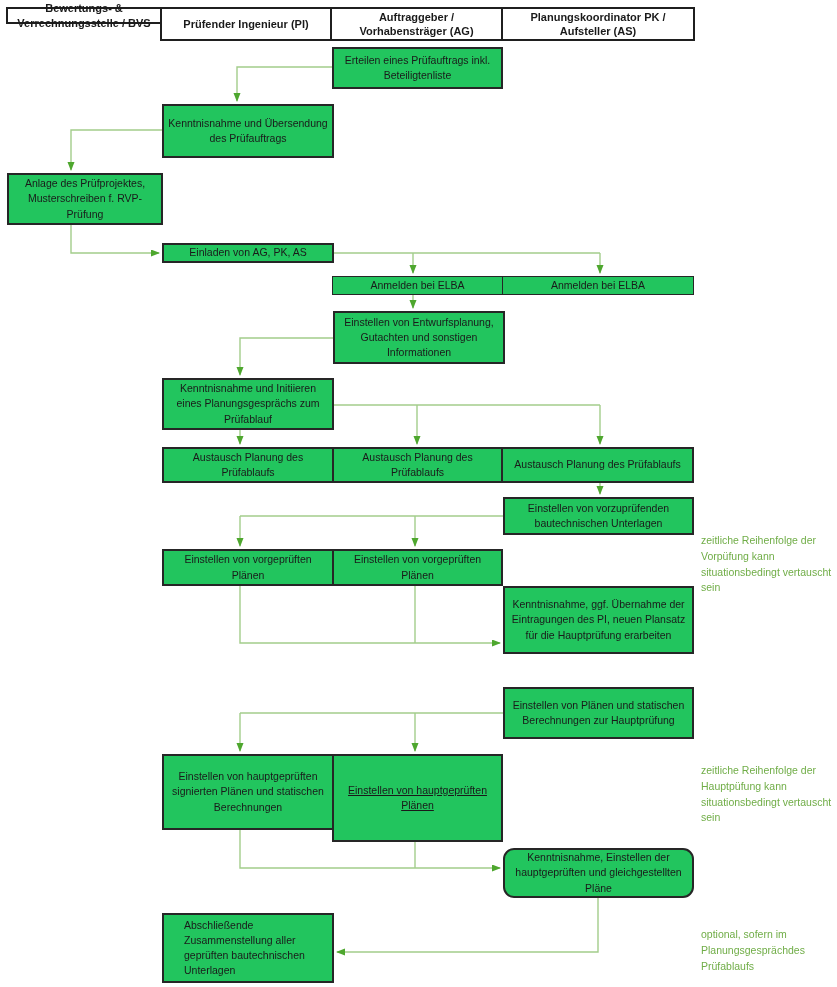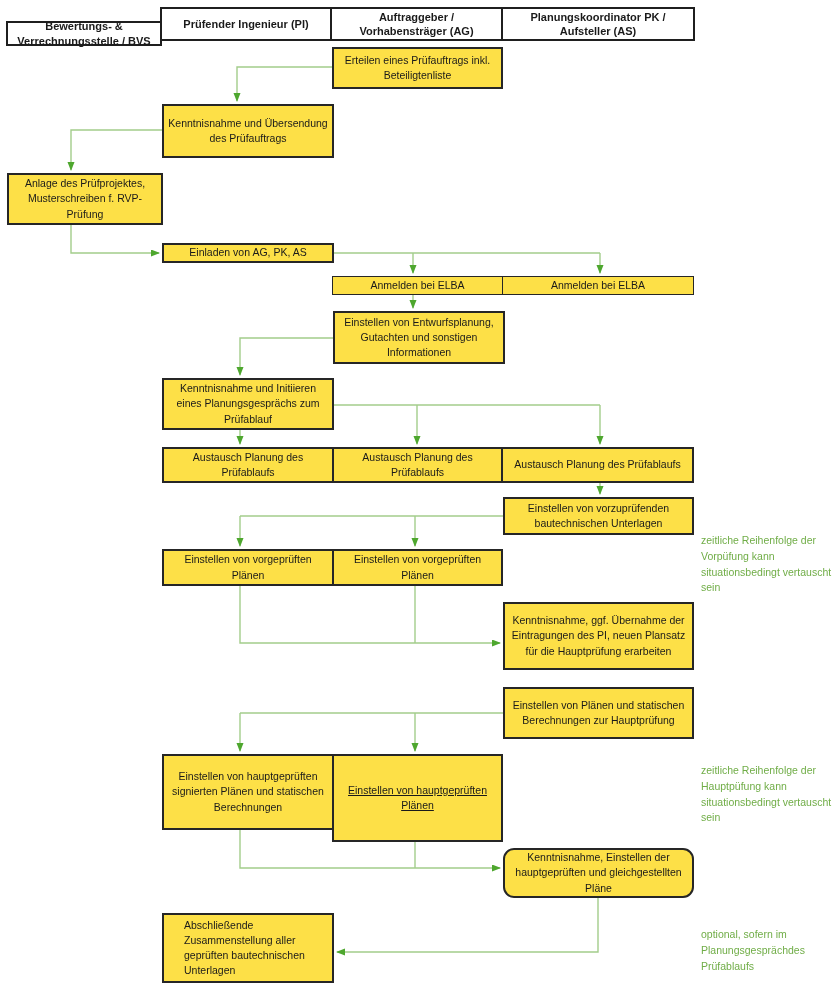--- a/index.html
+++ b/index.html
@@ -8,21 +8,21 @@
     font-family:"Liberation Sans", sans-serif; color:#1a1a1a;
   }
   .hdr {
     position:absolute; box-sizing:border-box; border:2px solid #1f1f1f;
     display:flex; align-items:center; justify-content:center; text-align:center;
     font-weight:bold; font-size:11px; line-height:1.3; padding:0 4px; background:#fff;
   }
   .box {
     position:absolute; box-sizing:border-box; border:2px solid #262626;
     display:flex; align-items:center; justify-content:center; text-align:center;
-    font-size:10.5px; line-height:1.45; padding:1px 4px; background:#fde047;
+    font-size:10.5px; line-height:1.45; padding:1px 4px; background:#22c55e;
   }
   .box.thin { border-width:1px; }
   .box.left { justify-content:flex-start; text-align:left; padding-left:20px; }
   .annotation {
     position:absolute; width:136px; font-size:10.5px; line-height:1.5;
     color:#70AD47; text-align:left;
   }
   #connectors { position:absolute; left:0; top:0; width:837px; height:987px; }
   .connector { stroke:#A3CD8B; stroke-width:1.4; fill:none; }
 </style>
@@ -56,21 +56,21 @@
     <polyline class="connector" points="415,586 415,643"></polyline>
     <polyline class="connector" points="240,586 240,643 500,643" marker-end="url(#ah)"></polyline>
     <polyline class="connector" points="503,713 240,713"></polyline>
     <polyline class="connector" points="240,713 240,751" marker-end="url(#ah)"></polyline>
     <polyline class="connector" points="415,713 415,751" marker-end="url(#ah)"></polyline>
     <polyline class="connector" points="415,830 415,868"></polyline>
     <polyline class="connector" points="240,830 240,868 500,868" marker-end="url(#ah)"></polyline>
     <polyline class="connector" points="598,898 598,952 337,952" marker-end="url(#ah)"></polyline>
   </svg>
 
-  <div class="hdr" style="left:6px; top:21px; width:156px; height:25px;">Bewertungs- &amp; Verrechnungsstelle / BVS</div>
+  <div class="hdr" style="left:6px; top:7px; width:156px; height:17px;">Bewertungs- &amp; Verrechnungsstelle / BVS</div>
   <div class="hdr" style="left:160px; top:7px; width:172px; height:34px;">Prüfender Ingenieur (PI)</div>
   <div class="hdr" style="left:330px; top:7px; width:173px; height:34px;">Auftraggeber / Vorhabensträger (AG)</div>
   <div class="hdr" style="left:501px; top:7px; width:194px; height:34px;">Planungskoordinator PK / Aufsteller (AS)</div>
 
   <div class="box" style="left:332px; top:47px; width:171px; height:42px;">Erteilen eines Prüfauftrags inkl. Beteiligtenliste</div>
 
   <div class="box" style="left:162px; top:104px; width:172px; height:54px;">Kenntnisnahme und Übersendung des Prüfauftrags</div>
 
   <div class="box" style="left:7px; top:173px; width:156px; height:52px;">Anlage des Prüfprojektes, Musterschreiben f. RVP-Prüfung</div>
 
@@ -85,21 +85,21 @@
 
   <div class="box" style="left:162px; top:447px; width:172px; height:36px;">Austausch Planung des Prüfablaufs</div>
   <div class="box" style="left:332px; top:447px; width:171px; height:36px;">Austausch Planung des Prüfablaufs</div>
   <div class="box" style="left:501px; top:447px; width:193px; height:36px;">Austausch Planung des Prüfablaufs</div>
 
   <div class="box" style="left:503px; top:497px; width:191px; height:38px;">Einstellen von vorzuprüfenden bautechnischen Unterlagen</div>
 
   <div class="box" style="left:162px; top:549px; width:172px; height:37px;">Einstellen von vorgeprüften Plänen</div>
   <div class="box" style="left:332px; top:549px; width:171px; height:37px;">Einstellen von vorgeprüften Plänen</div>
 
-  <div class="box" style="left:503px; top:602px; width:191px; height:68px;">Kenntnisnahme, ggf. Übernahme der Eintragungen des PI, neuen Plansatz für die Hauptprüfung erarbeiten</div>
+  <div class="box" style="left:503px; top:586px; width:191px; height:68px;">Kenntnisnahme, ggf. Übernahme der Eintragungen des PI, neuen Plansatz für die Hauptprüfung erarbeiten</div>
 
   <div class="box" style="left:503px; top:687px; width:191px; height:52px;">Einstellen von Plänen und statischen Berechnungen zur Hauptprüfung</div>
 
   <div class="box" style="left:162px; top:754px; width:172px; height:76px;">Einstellen von hauptgeprüften signierten Plänen und statischen Berechnungen</div>
   <div class="box" style="left:332px; top:754px; width:171px; height:88px;text-decoration:underline;">Einstellen von hauptgeprüften Plänen</div>
 
   <div class="box" style="left:503px; top:848px; width:191px; height:50px;border-radius:11px;">Kenntnisnahme, Einstellen der hauptgeprüften und gleichgestellten Pläne</div>
 
   <div class="box left" style="left:162px; top:913px; width:172px; height:70px;">Abschließende Zusammenstellung aller geprüften bautechnischen Unterlagen</div>
 

